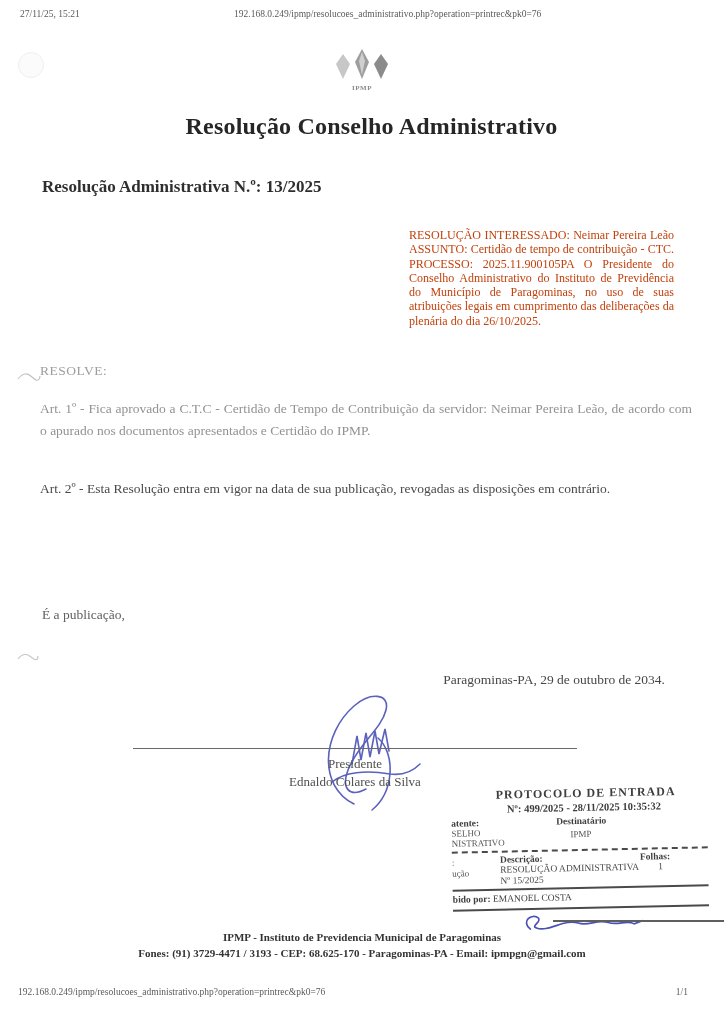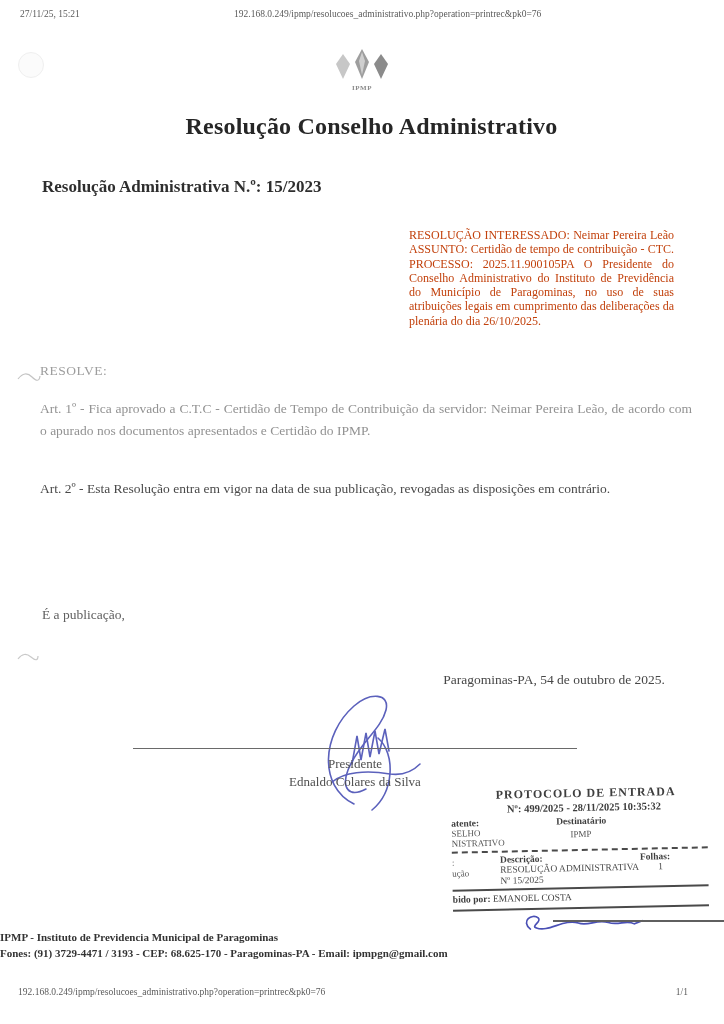--- a/index.html
+++ b/index.html
@@ -62,21 +62,21 @@
   .stamp .s-frag-col { width:48px; font-size:9px; color:#555; line-height:11px; padding-top:2px; }
   .stamp .s-desc-col { width:140px; }
   .stamp .s-desc-val { font-size:9.5px; line-height:10.5px; color:#4a4a4a; }
   .stamp .s-sheets-col { width:60px; text-align:left; }
   .stamp .s-sheets-val { font-size:9.5px; padding-left:18px; }
   .stamp .s-received { font-size:9.5px; margin-top:3px; padding-bottom:2px; }
   .stamp .s-received b { font-weight:bold; }
   .stamp .s-sig { display:block; margin:1px auto 0 auto; }
 
   
-  .org-footer { position:absolute; left:0; top:930px; width:724px; 
+  .org-footer { position:absolute; left:0; top:930px; width:724px; text-align:center;
     font-size:11px; font-weight:bold; color:#333333; line-height:15.5px; }
 </style>
 </head>
 <body>
 
 <div class="page">
 
   <div class="print-datetime">27/11/25, 15:21</div>
   <div class="print-url-top">192.168.0.249/ipmp/resolucoes_administrativo.php?operation=printrec&amp;pk0=76</div>
 
@@ -85,38 +85,38 @@
       <polygon points="10,6 17,16 10,31 3,16" fill="#c7c7c7"></polygon>
       <polygon points="29,1 36,14 29,31 22,14" fill="#9e9e9e"></polygon>
       <path d="M29,4 l3,9 -3,14 -3,-14 z" fill="#ffffff" opacity="0.5"></path>
       <polygon points="48,6 55,16 48,31 41,16" fill="#8b8b8b"></polygon>
     </svg>
     <div class="logo-acronym">IPMP</div>
   </div>
   <div class="logo-ghost"></div>
 
   <div class="doc-title">Resolução Conselho Administrativo</div>
-  <div class="doc-subtitle">Resolução Administrativa N.º: 15/2023</div>
+  <div class="doc-subtitle">Resolução Administrativa N.º: 13/2025</div>
 
   <div class="doc-preamble">RESOLUÇÃO INTERESSADO: Neimar Pereira Leão ASSUNTO: Certidão de tempo de contribuição - CTC. PROCESSO: 2025.11.900105PA O Presidente do Conselho Administrativo do Instituto de Previdência do Município de Paragominas, no uso de suas atribuições legais em cumprimento das deliberações da plenária do dia 26/10/2025.</div>
 
   <svg class="scan-mark-1" width="26" height="14">
     <path d="M2,11 Q9,2 16,9 T24,8" stroke="#c4c4c4" stroke-width="1.2" fill="none"></path>
   </svg>
 
   <div class="doc-resolve">RESOLVE:</div>
   <div class="doc-art1">Art. 1º - Fica aprovado a C.T.C - Certidão de Tempo de Contribuição da servidor: Neimar Pereira Leão,  de acordo com o apurado nos documentos apresentados e Certidão do IPMP.</div>
   <div class="doc-art2">Art. 2º - Esta Resolução entra em vigor na data de sua publicação, revogadas as disposições em contrário.</div>
   <div class="doc-closing">É a publicação,</div>
 
   <svg class="scan-mark-2" width="24" height="12">
     <path d="M2,9 Q8,1 15,7 T22,6" stroke="#c9c9c9" stroke-width="1.2" fill="none"></path>
   </svg>
 
-  <div class="doc-dateline">Paragominas-PA, 54 de outubro de 2025.</div>
+  <div class="doc-dateline">Paragominas-PA, 29 de outubro de 2034.</div>
 
   <svg class="sig-svg" width="150" height="126" viewBox="0 0 150 126">
     <g stroke="#4a50b5" stroke-width="1.6" fill="none" opacity="0.9" stroke-linecap="round">
       <path d="M58,118 C22,100 26,48 58,20 C74,6 94,7 90,24 C85,44 62,58 52,84 C45,102 53,112 70,103"></path>
       <path d="M56,78 l5,-28 l4,24 l5,-27 l4,24 l5,-26 l4,23 l6,-25 l4,22"></path>
       <path d="M82,52 C100,68 98,106 76,124"></path>
       <path d="M36,96 C48,86 70,84 94,88 C108,90 118,84 124,78"></path>
     </g>
   </svg>
 

